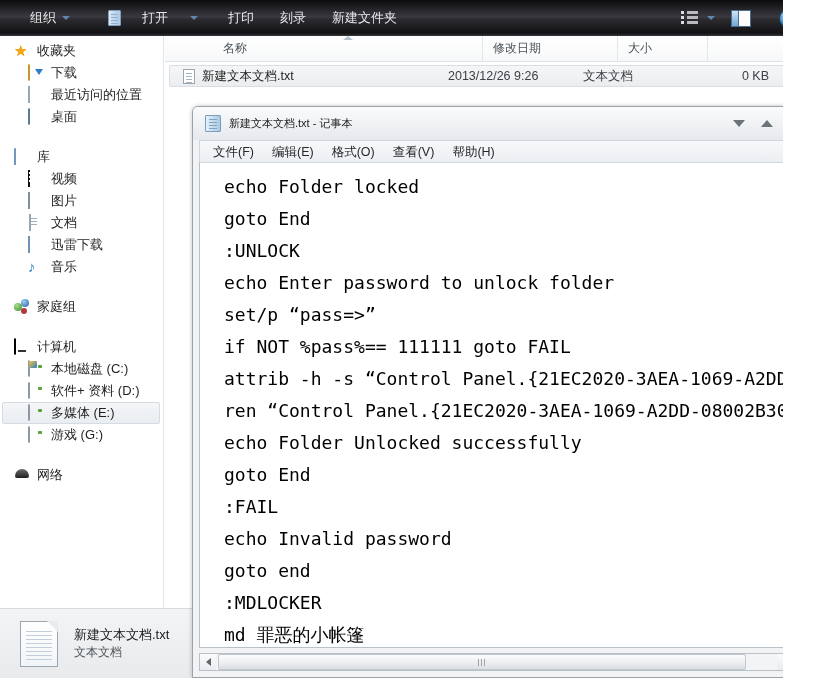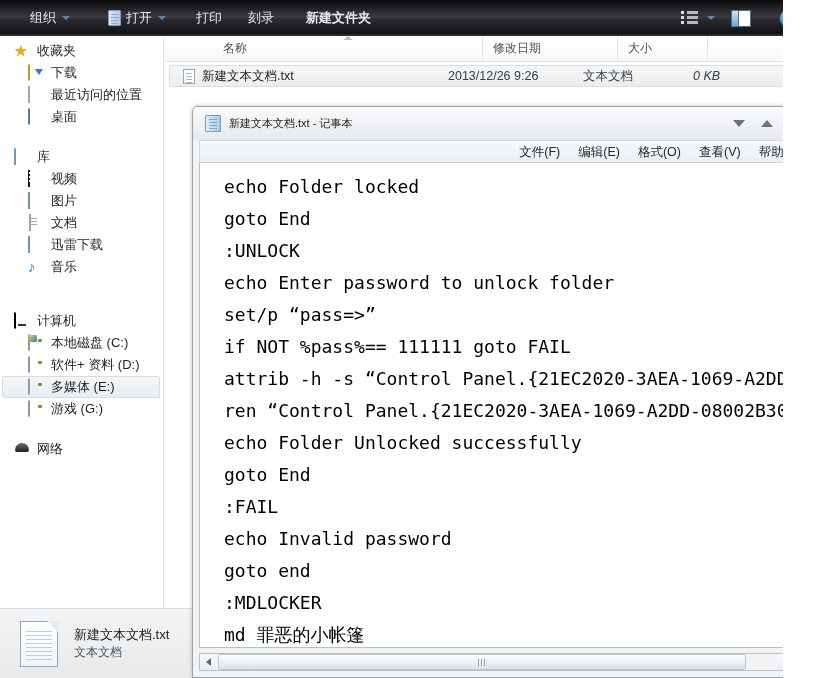--- a/index.html
+++ b/index.html
@@ -226,21 +226,21 @@
     background: linear-gradient(to bottom,#f5f6f7,#ebedef);
     border: 1px solid #dadee2;
     border-radius: 2px;
     box-sizing: border-box;
     font-size: 12.5px;
     color: #1f1f1f;
     cursor: default;
   }
   .fr-name { display: flex; align-items: center; padding-left: 13px; box-sizing: border-box; }
   .fr-cell { padding-left: 10px; box-sizing: border-box; color: #3a4046; }
-  .fr-cell.right { padding-right: 12px; padding-left: 0; font-style: italic; }
+  .fr-cell.right { text-align: right; padding-right: 12px; padding-left: 0; }
   .ic-txtfile {
     position: relative;
     width: 12px; height: 15px;
     background: #ffffff;
     border: 1px solid #9aa7b2;
     box-sizing: border-box;
     margin-right: 7px;
     flex: 0 0 auto;
   }
   .ic-txtfile::before {
@@ -353,21 +353,20 @@
     position: absolute;
     left: 6px; top: 33px;
     right: 6px; height: 22px;
     background: linear-gradient(to bottom,#f7f8fa,#eceff2);
     border: 1px solid #cfd6dd;
     border-bottom: none;
     box-sizing: border-box;
     display: flex;
     align-items: center;
     padding-left: 4px;
-    justify-content: flex-end;
   }
   .np-menu-item {
     padding: 0 9px;
     font-size: 12.5px;
     color: #25282b;
     line-height: 20px;
     white-space: nowrap;
     cursor: default;
   }
 
@@ -486,32 +485,32 @@
 
 <div id="root">
 
   <div id="explorer">
 
     <div id="explorer-toolbar">
       <div class="tb-item">
         <span>组织</span>
         <span class="tb-caret"></span>
       </div>
-      <div class="tb-item" style="margin-left:22px;">
+      <div class="tb-item" style="margin-left:22px;gap:16px;">
         <span class="icon-notepad-sm"></span>
         <span>打开</span>
         <span class="tb-caret"></span>
       </div>
       <div class="tb-item" style="margin-left:14px;">
         <span>打印</span>
       </div>
       <div class="tb-item" style="margin-left:10px;">
         <span>刻录</span>
       </div>
-      <div class="tb-item" style="margin-left:16px;font-weight:bold;">
+      <div class="tb-item" style="margin-left:10px;">
         <span>新建文件夹</span>
       </div>
 
       <div class="tb-spacer"></div>
 
       <div class="tb-item">
         <span class="icon-viewlist">
           <i style="top:0;"></i>
             <b style="top:0;"></b>
           <i style="top:5px;"></i>
@@ -577,20 +576,26 @@
           <span class="nav-label">迅雷下载</span>
         </div>
         <div class="nav-row child">
           <span class="nav-ico"><span class="ic-music">♪</span></span>
           <span class="nav-label">音乐</span>
         </div>
       </div>
 
       <div class="nav-gap"></div>
 
+      <div class="nav-group">
+        <div class="nav-row">
+          <span class="nav-ico"><span class="ic-home"></span></span>
+          <span class="nav-label">家庭组</span>
+        </div>
+      </div>
 
       <div class="nav-gap"></div>
 
       <div class="nav-group">
         <div class="nav-row">
           <span class="nav-ico"><span class="ic-computer"></span></span>
           <span class="nav-label">计算机</span>
         </div>
         <div class="nav-row child">
           <span class="nav-ico"><span class="ic-hdd sys"></span></span>

